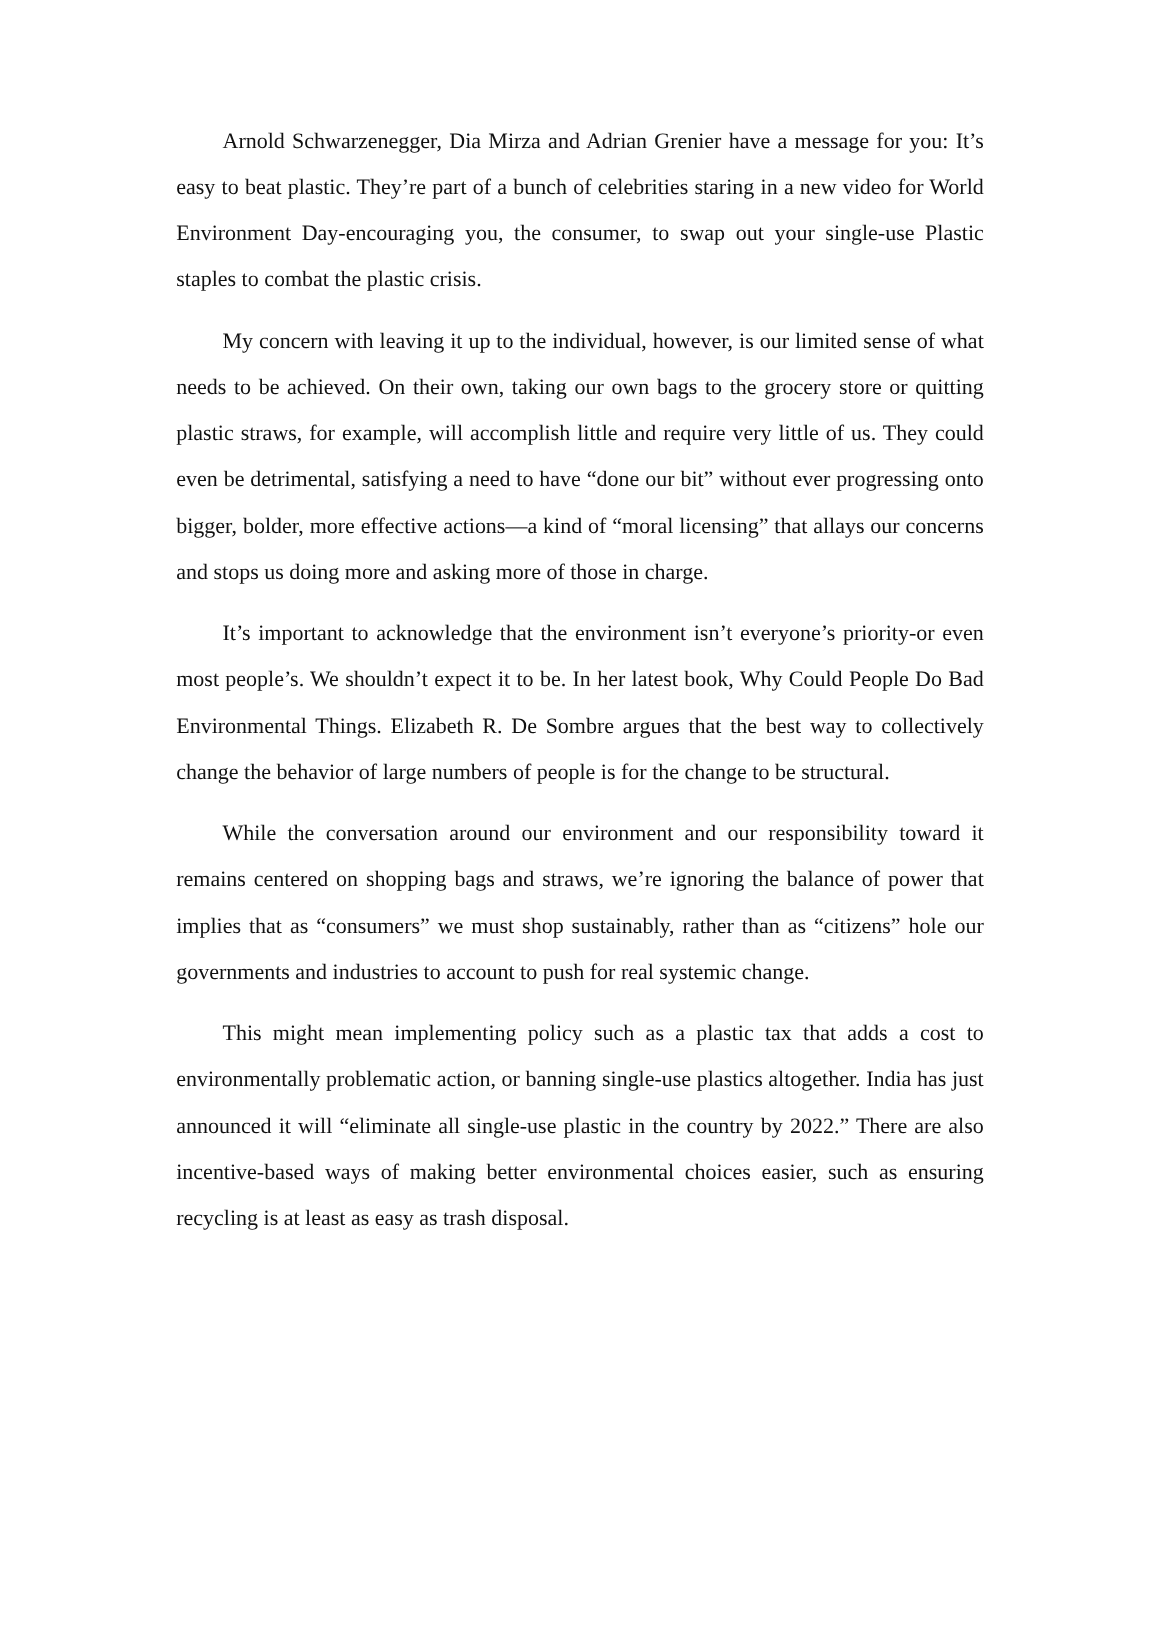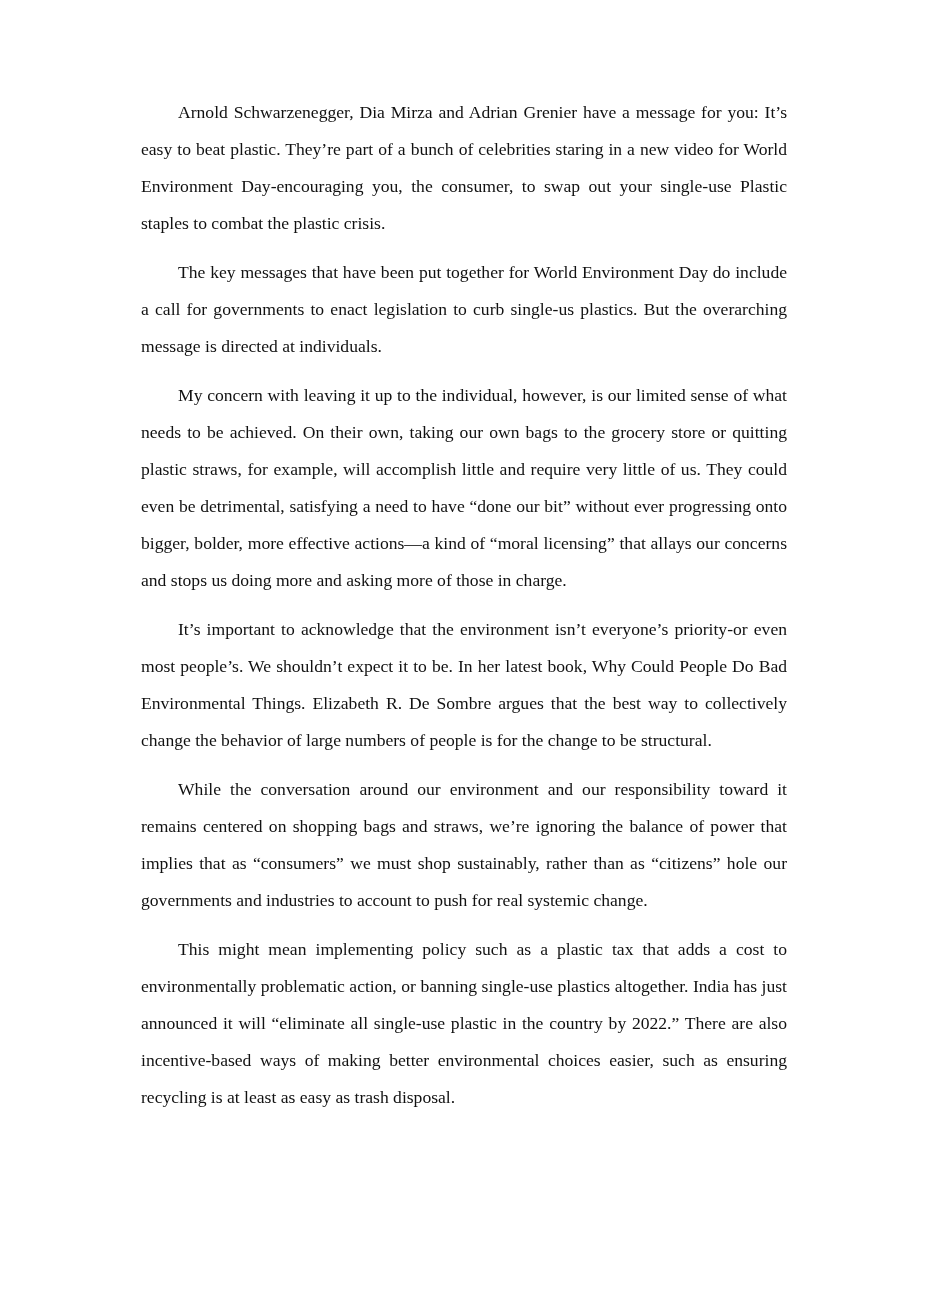--- a/index.html
+++ b/index.html
@@ -29,18 +29,17 @@
       text-align: justify;
       text-align-last: left;
       letter-spacing: 0;
     }
   </style>
 </head>
 <body>
 
 <div class="page">
   <p class="para">Arnold Schwarzenegger, Dia Mirza and Adrian Grenier have a message for you: It’s easy to beat plastic. They’re part of a bunch of celebrities staring in a new video for World Environment Day-encouraging you, the consumer, to swap out your single-use Plastic staples to combat the plastic crisis.</p>
-  <p class="para">The key messages that have been put together for World Environment Day do include a call for governments to enact legislation to curb single-us plastics. But the overarching message is directed at individuals.</p>
   <p class="para">My concern with leaving it up to the individual, however, is our limited sense of what needs to be achieved. On their own, taking our own bags to the grocery store or quitting plastic straws, for example, will accomplish little and require very little of us. They could even be detrimental, satisfying a need to have “done our bit” without ever progressing onto bigger, bolder, more effective actions—a kind of “moral licensing” that allays our concerns and stops us doing more and asking more of those in charge.</p>
   <p class="para">It’s important to acknowledge that the environment isn’t everyone’s priority-or even most people’s. We shouldn’t expect it to be. In her latest book, Why Could People Do Bad Environmental Things. Elizabeth R. De Sombre argues that the best way to collectively change the behavior of large numbers of people is for the change to be structural.</p>
   <p class="para">While the conversation around our environment and our responsibility toward it remains centered on shopping bags and straws, we’re ignoring the balance of power that implies that as “consumers” we must shop sustainably, rather than as “citizens” hole our governments and industries to account to push for real systemic change.</p>
   <p class="para">This might mean implementing policy such as a plastic tax that adds a cost to environmentally problematic action, or banning single-use plastics altogether. India has just announced it will “eliminate all single-use plastic in the country by 2022.” There are also incentive-based ways of making better environmental choices easier, such as ensuring recycling is at least as easy as trash disposal.</p>
 </div>
 
 </body></html>

